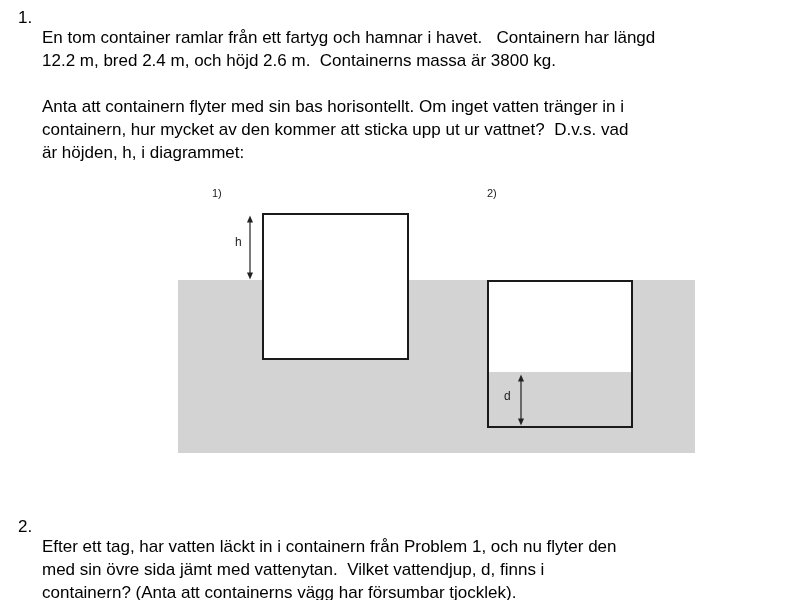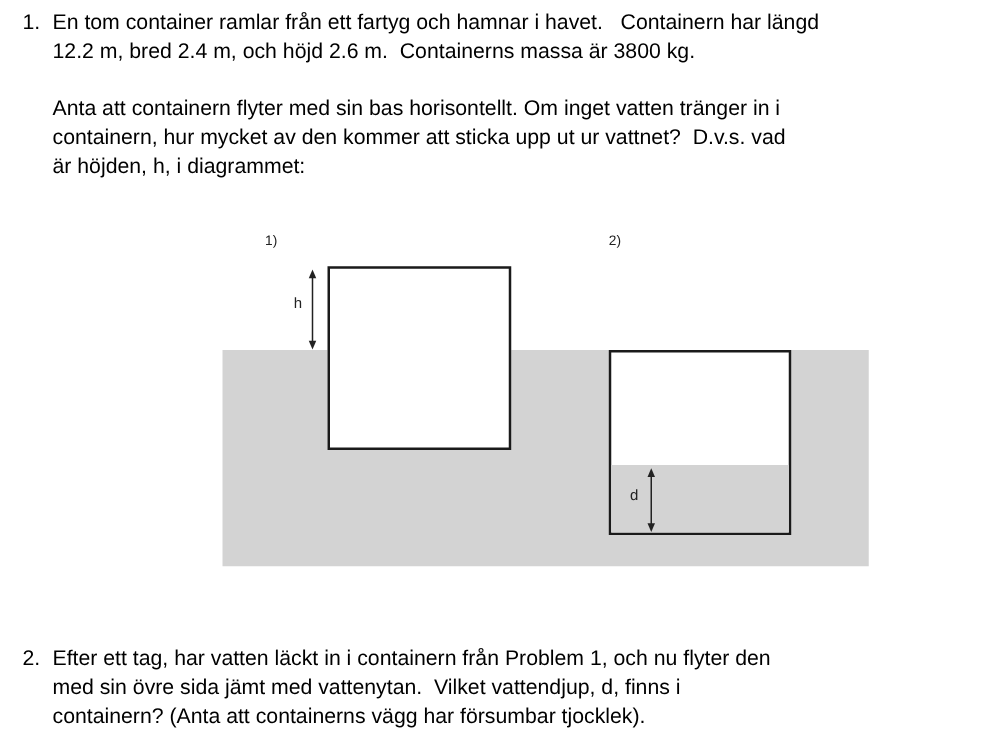--- a/index.html
+++ b/index.html
@@ -19,20 +19,21 @@
     font-size: 17px;
     line-height: 23px;
   }
   .problem .num {
     width: 24px;
     flex: 0 0 24px;
   }
   .problem .body {
     white-space: pre-wrap;
     width: 744px;
+    margin-top: 20px;
   }
   #problem1 { left: 18px; top: 6px; }
   #problem2 { left: 18px; top: 515px; }
 
   .water {
     position: absolute;
     left: 178px;
     top: 280px;
     width: 517px;
     height: 173px;

